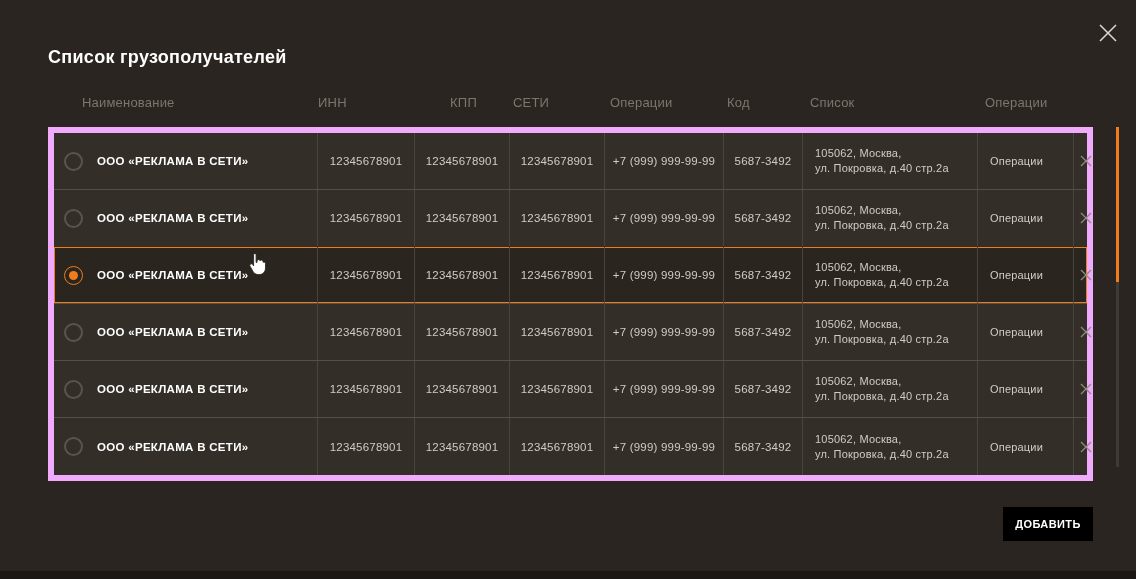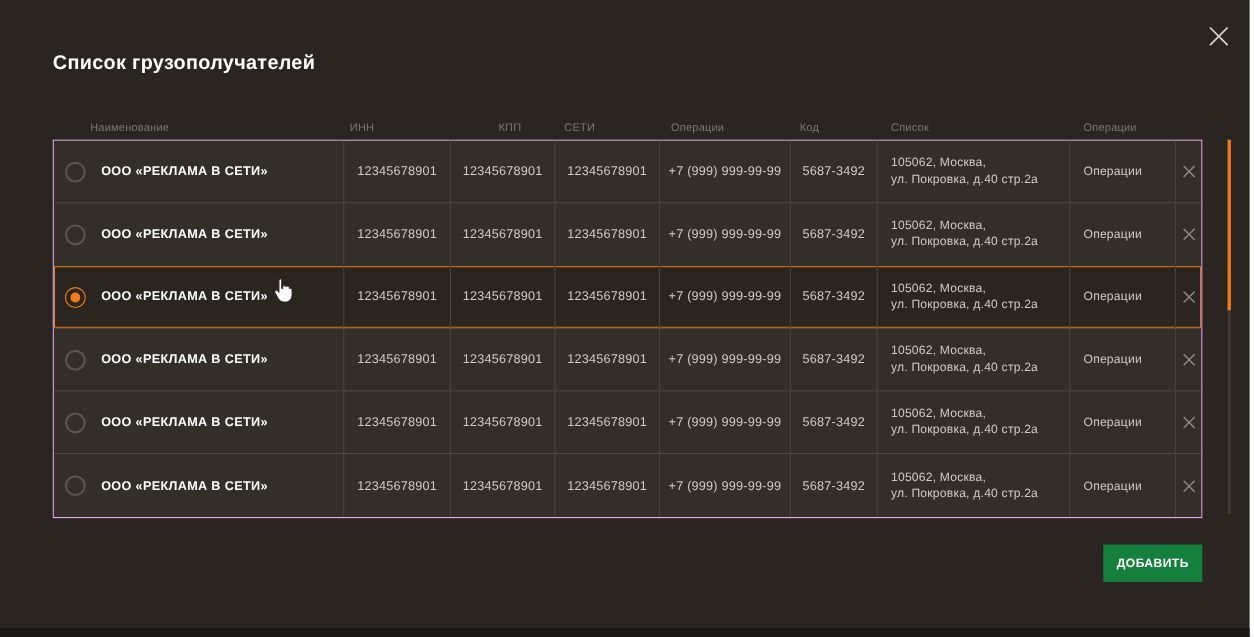--- a/index.html
+++ b/index.html
@@ -36,42 +36,41 @@
     justify-content: center;
   }
 
   
   .thead {
     position: absolute;
     left: 48px;
     top: 95px;
     width: 1045px;
     display: flex;
-    font-size: 10px;
+    font-size: 13px;
     color: #7c766d;
     letter-spacing: 0.2px;
-    margin-top: 16px;
   }
   .thead .th { flex: none; }
   .th-name    { width: 265px; padding-left: 34px; }
   .th-inn     { width: 97px;  padding-left: 5px; }
   .th-kpp     { width: 95px;  padding-left: 12px; text-align: center; }
   .th-okpo    { width: 95px;  padding-left: 8px; }
   .th-phone   { width: 119px; padding-left: 10px; }
   .th-code    { width: 79px;  padding-left: 8px; }
   .th-address { width: 175px; padding-left: 12px; }
   .th-ops     { width: 96px;  padding-left: 12px; }
 
   
   .table {
     position: absolute;
     left: 48px;
     top: 127px;
     width: 1045px;
-    border: 1px solid #f0abfc;
+    border: 6px solid #f0abfc;
   }
   .row {
     display: flex;
     height: 57px;
     background: #332e28;
     border-bottom: 1px solid #554f48;
     cursor: pointer;
   }
   .row:last-child { border-bottom: none; }
   .row:has(+ .row.selected) { border-bottom-color: transparent; }
@@ -149,24 +148,24 @@
   .scrollbar-thumb {
     width: 3px;
     height: 155px;
     background: #ef7d1d;
   }
 
   
   .add-btn {
     position: absolute;
     left: 1003px;
-    top: 495px;
+    top: 507px;
     width: 90px;
     height: 34px;
-    background: #15803d;
+    background: #000000;
     color: #ffffff;
     font-size: 11px;
     font-weight: bold;
     letter-spacing: 0.4px;
     border: none;
     display: flex;
     align-items: center;
     justify-content: center;
     cursor: pointer;
     font-family: inherit;

